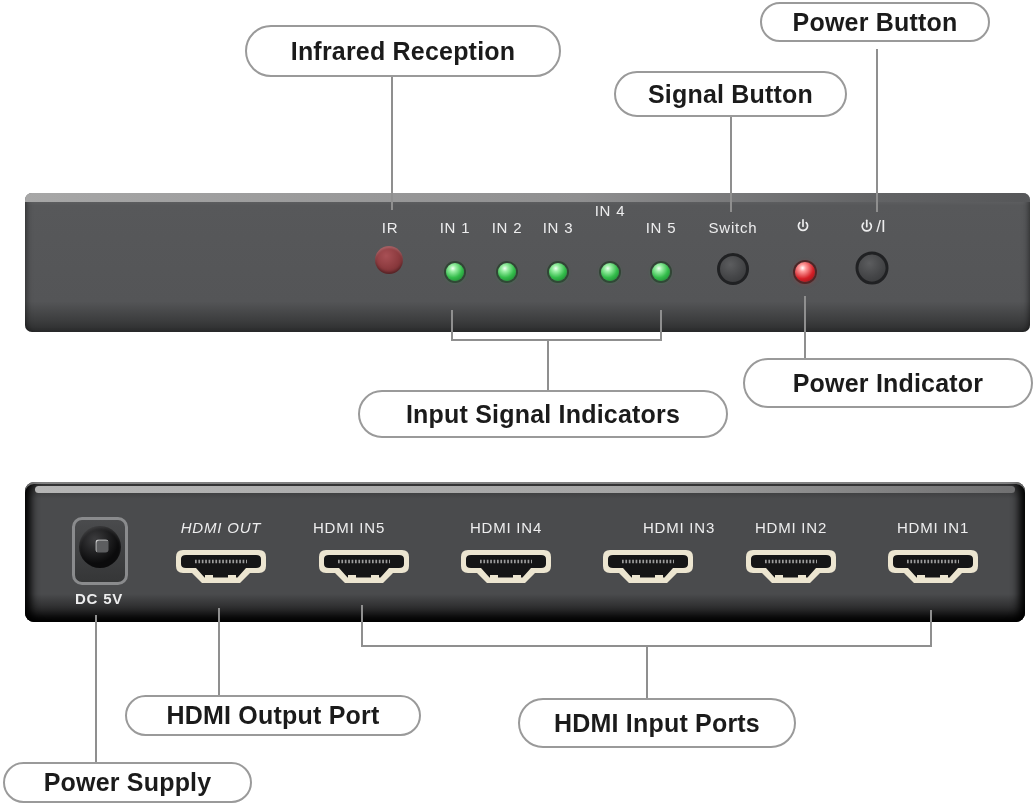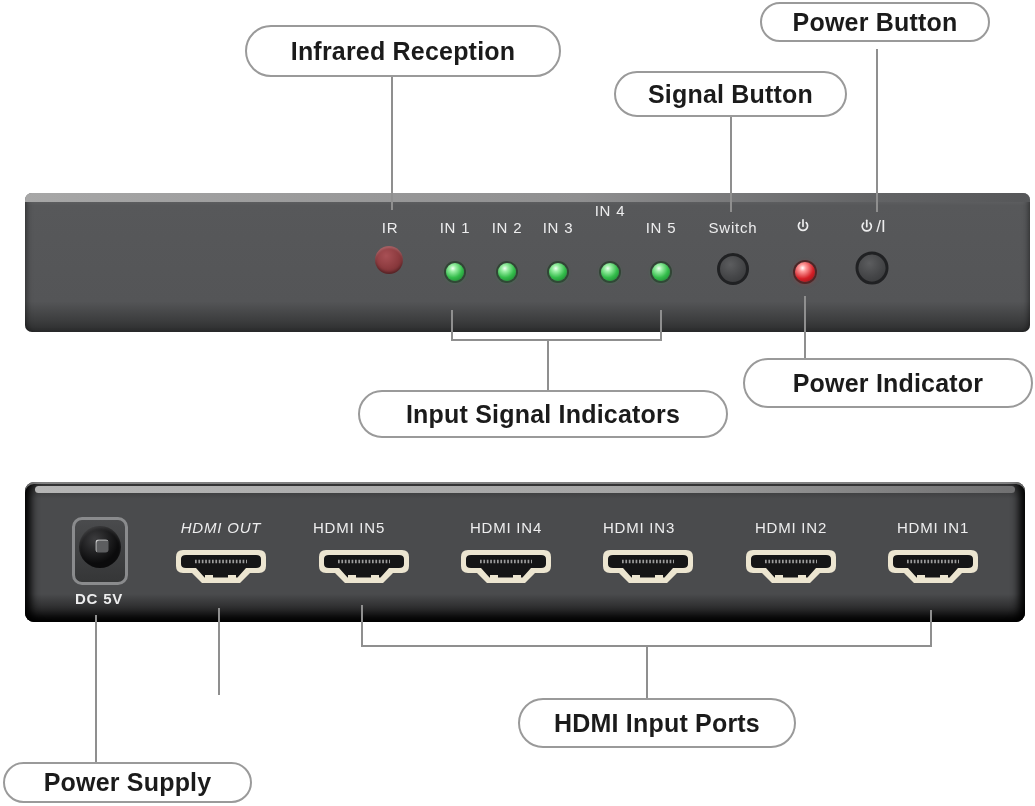--- a/index.html
+++ b/index.html
@@ -138,21 +138,21 @@
   <div class="dc-jack">
     <div class="dc-hole">
       <div class="dc-pin"></div>
     </div>
   </div>
   <span class="dev-label" style="left:99px; top:598px;font-weight:bold;">DC 5V</span>
 
   <span class="dev-label" style="left:221px; top:527px;font-style:italic;">HDMI OUT</span>
   <span class="dev-label" style="left:349px; top:527px;">HDMI IN5</span>
   <span class="dev-label" style="left:506px; top:527px;">HDMI IN4</span>
-  <span class="dev-label" style="left:636px; top:527px;padding-left:6px;">HDMI IN3</span>
+  <span class="dev-label" style="left:676px; top:527px;padding-left:6px;">HDMI IN3</span>
   <span class="dev-label" style="left:791px; top:527px;">HDMI IN2</span>
   <span class="dev-label" style="left:933px; top:527px;">HDMI IN1</span>
 
   <svg class="hdmi-port" style="left:221px; top:567px;" width="96" height="40" viewBox="0 0 96 40">
     <path d="M10 3 H86 Q93 3 93 10 V19 Q93 26 86 26 H77 L67 36 H29 L19 26 H10 Q3 26 3 19 V10 Q3 3 10 3 Z" fill="#ece5d0"></path>
     <path d="M13 8 H83 Q88 8 88 12 V17 Q88 21 83 21 H73 L64.5 30.5 H31.5 L23 21 H13 Q8 21 8 17 V12 Q8 8 13 8 Z" fill="#151516"></path>
     <line x1="22" y1="14.5" x2="74" y2="14.5" stroke="#9c9c9c" stroke-width="3.4" stroke-dasharray="1.7 1.7"></line>
     <rect x="32" y="28" width="8" height="5" fill="#ece5d0"></rect>
       <rect x="55" y="28" width="8" height="5" fill="#ece5d0"></rect>
   </svg>
@@ -218,20 +218,23 @@
   </div>
   <div class="callout" style="left:614px; top:71px;  width:233px; height:46px;">
     <span>Signal Button</span>
   </div>
   <div class="callout" style="left:743px; top:358px; width:290px; height:50px;">
     <span>Power Indicator</span>
   </div>
   <div class="callout" style="left:358px; top:390px; width:370px; height:48px;">
     <span>Input Signal Indicators</span>
   </div>
+  <div class="callout" style="left:125px; top:695px; width:296px; height:41px;">
+    <span>HDMI Output Port</span>
+  </div>
   <div class="callout" style="left:3px;   top:762px; width:249px; height:41px;">
     <span>Power Supply</span>
   </div>
   <div class="callout" style="left:518px; top:698px; width:278px; height:50px;">
     <span>HDMI Input Ports</span>
   </div>
 
 </div>
 
 </body></html>

